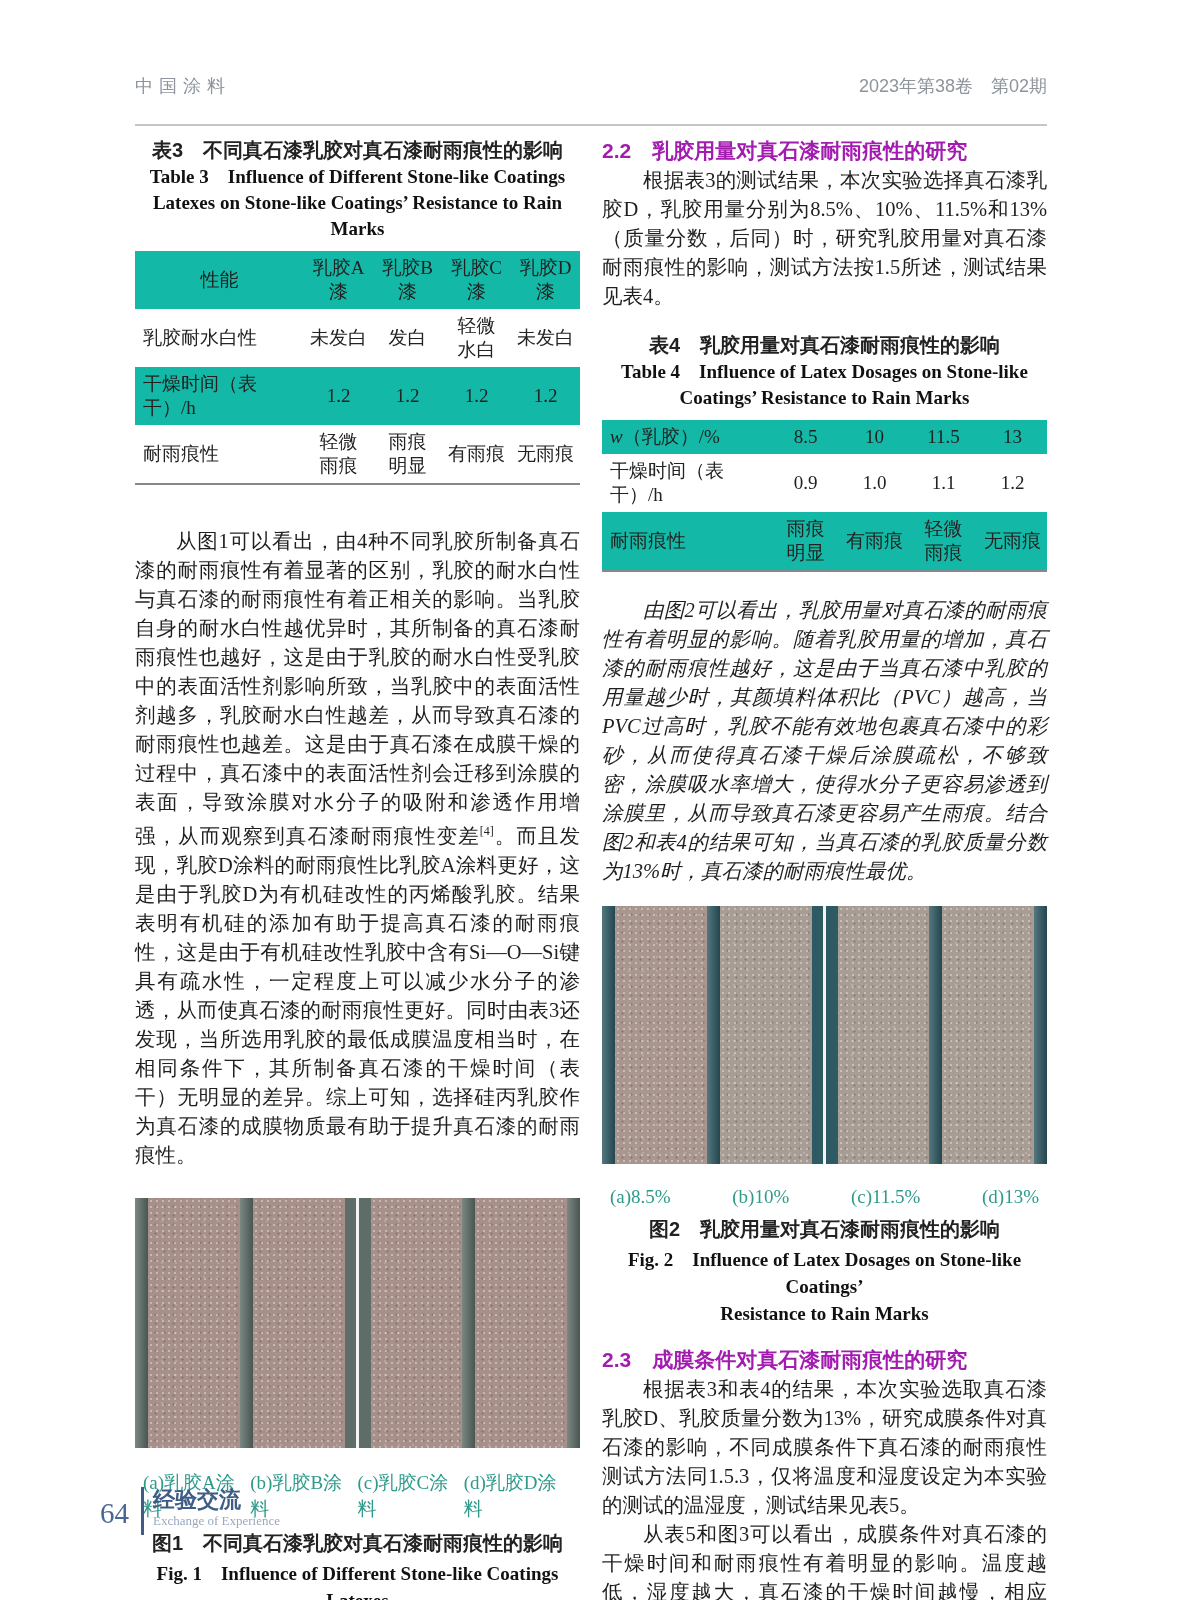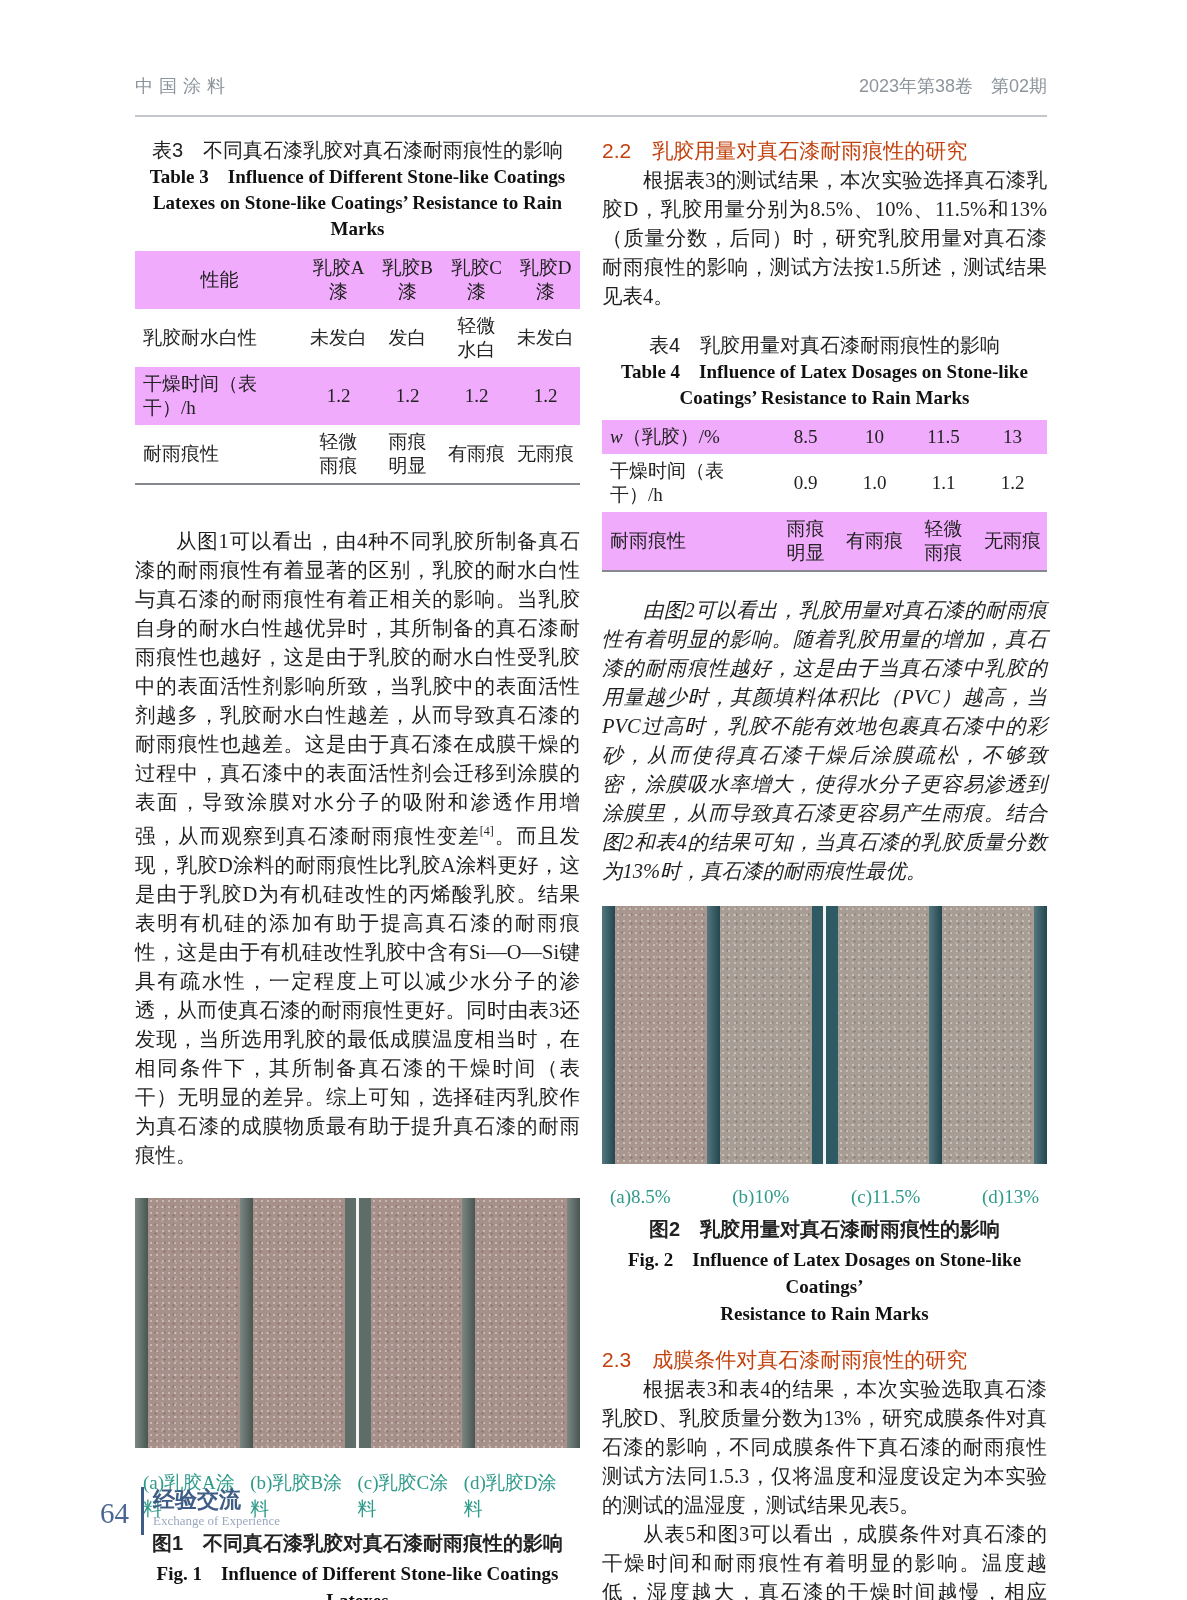--- a/index.html
+++ b/index.html
@@ -4,42 +4,42 @@
 <style>
   html,body{margin:0;padding:0;}
   body{
     width:1187px;height:1600px;position:relative;background:#ffffff;
     font-family:"Liberation Serif", serif;color:#1f1f1f;overflow:hidden;
   }
   
   .page-header{
     position:absolute;left:135px;top:74px;width:912px;
     display:flex;justify-content:space-between;align-items:center;
-    border-bottom:2px solid #c3c7cb;padding-bottom:17px;
+    border-bottom:2px solid #c3c7cb;padding-bottom:26px;
     font-family:"Liberation Sans", sans-serif;font-size:18px;color:#8d949b;
   }
   .journal-name{letter-spacing:6px;}
   
   .columns{position:absolute;left:135px;top:128px;width:912px;display:flex;gap:22px;}
   .col{width:445px;}
   
-  .tbl-title-cn{font-family:"Liberation Sans",sans-serif;font-weight:normal;font-size:20px;
+  .tbl-title-cn{font-family:"Liberation Sans",sans-serif;font-weight:bold;font-size:20px;
     text-align:center;color:#222;line-height:28px;}
   .tbl-title-en{font-weight:bold;font-size:19px;text-align:center;line-height:26px;color:#111;}
   table.datatable{width:100%;border-collapse:collapse;margin-top:9px;
     border-bottom:2px solid #85898d;font-size:19px;color:#222;}
   table.datatable td{text-align:center;padding:5px 2px;white-space:pre-line;line-height:24px;vertical-align:middle;}
   table.datatable td.rowlabel{text-align:left;padding-left:8px;}
-  tr.shaded{background:#f0abfc;}
+  tr.shaded{background:#14b8a6;}
   .c0{width:38%;} .cv{width:15.5%;}
   .ital{font-style:italic;}
   
   .para{font-size:20.5px;line-height:29px;text-align:justify;text-indent:2em;margin:0;}
-  .sec-head{font-family:"Liberation Sans",sans-serif;font-weight:normal;font-size:21px;
-    color:#c2410c;margin:0;line-height:30px;}
+  .sec-head{font-family:"Liberation Sans",sans-serif;font-weight:bold;font-size:21px;
+    color:#a21caf;margin:0;line-height:30px;}
   sup{font-size:12px;}
   
   .figure{display:flex;width:100%;}
   .fig1{height:250px;margin-top:28px;}
   .fig2{height:258px;margin-top:20px;}
   .panel{flex:1;
     background-image:
       radial-gradient(rgba(255,255,255,0.35) 1px, transparent 1.3px),
       radial-gradient(rgba(70,45,35,0.22) 1px, transparent 1.3px),
       radial-gradient(rgba(255,255,255,0.16) 1.2px, transparent 1.6px);

